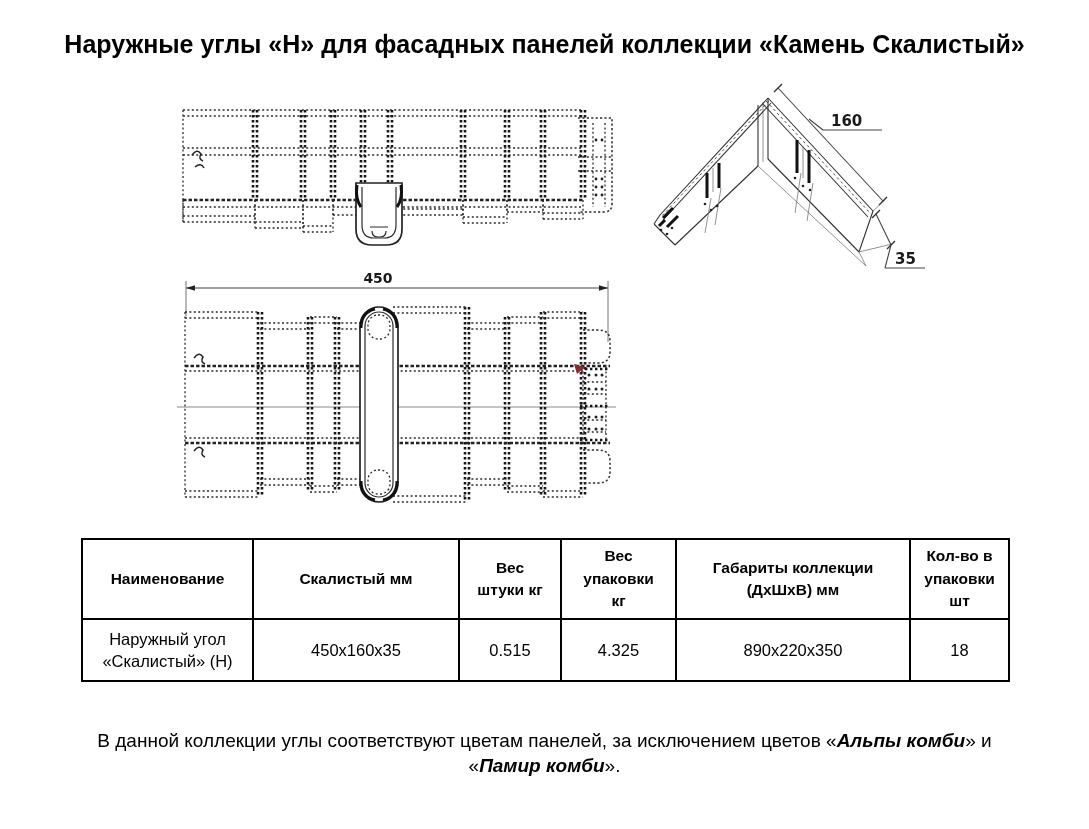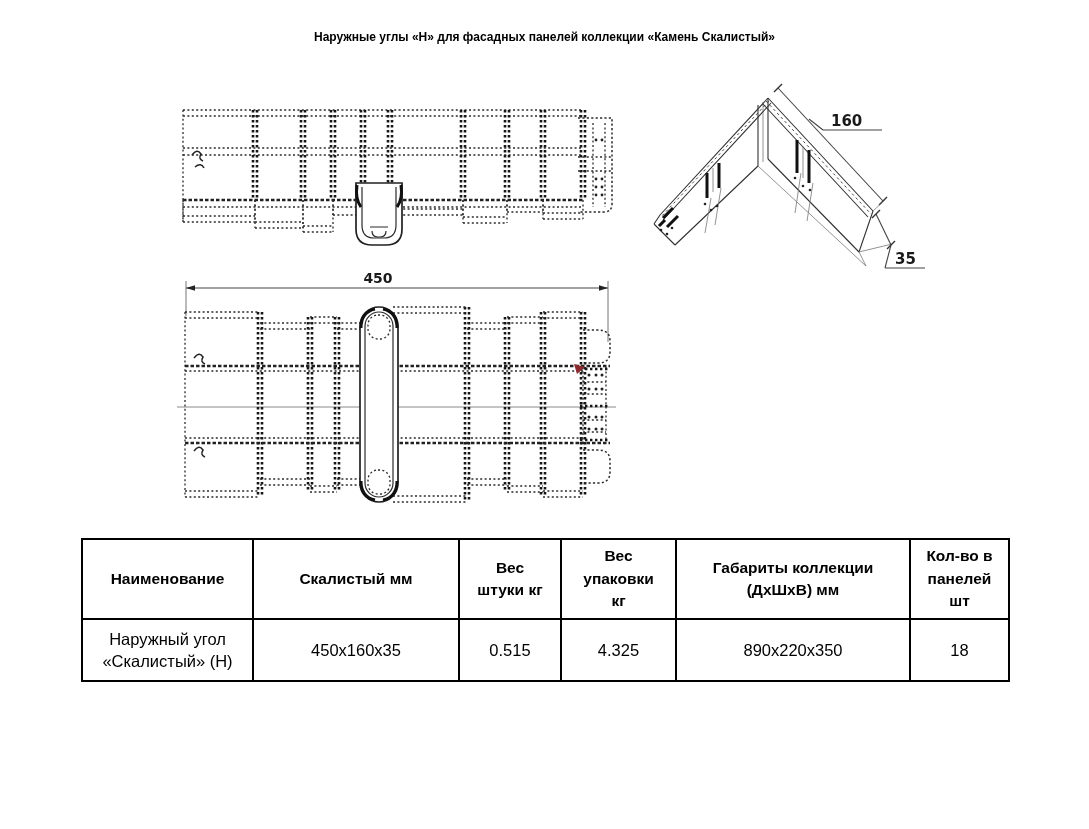--- a/index.html
+++ b/index.html
@@ -2,21 +2,21 @@
 <html><head>
 <meta charset="utf-8">
 <style>
   html,body{margin:0;padding:0;background:#fff;}
   .page{
     position:relative;width:1089px;height:829px;background:#fff;overflow:hidden;
     font-family:"Liberation Sans",sans-serif;color:#000;
   }
   .title{
     position:absolute;top:30px;left:0;width:100%;margin:0;
-    text-align:center;font-size:12px;font-weight:bold;
+    text-align:center;font-size:25px;font-weight:bold;
   }
   svg{position:absolute;overflow:visible;}
   .front-view{left:175px;top:95px;}
   .iso-view{left:645px;top:78px;}
   .plan-view{left:175px;top:262px;}
 
   
   .dot{fill:none;stroke:#2b2b2b;stroke-width:1.3;stroke-dasharray:2 2.4;}
   .dot2{fill:none;stroke:#2b2b2b;stroke-width:1.5;stroke-dasharray:2.2 2.2;}
   .vb{fill:none;stroke:#161616;stroke-width:2.6;stroke-dasharray:2.4 2.6;}
@@ -229,31 +229,35 @@
         <th>Наименование</th>
         <th>Скалистый мм</th>
         <th>Вес
 штуки кг</th>
         <th>Вес
 упаковки
 кг</th>
         <th>Габариты коллекции
 (ДхШхВ) мм</th>
         <th>Кол-во в
-панелей
+упаковки
 шт</th>
       </tr>
     </thead>
     <tbody>
       <tr>
         <td>Наружный угол
 «Скалистый» (Н)</td>
         <td>450х160х35</td>
         <td>0.515</td>
         <td>4.325</td>
         <td>890х220х350</td>
         <td>18</td>
       </tr>
     </tbody>
   </table>
 
+  <p class="note">
+    <span>В данной коллекции углы соответствуют цветам панелей, за исключением цветов «</span><span class="bi">Альпы комби</span><span>» и</span><br>
+    <span>«</span><span class="bi">Памир комби</span><span>».</span>
+  </p>
 
 </div>
 
 </body></html>

